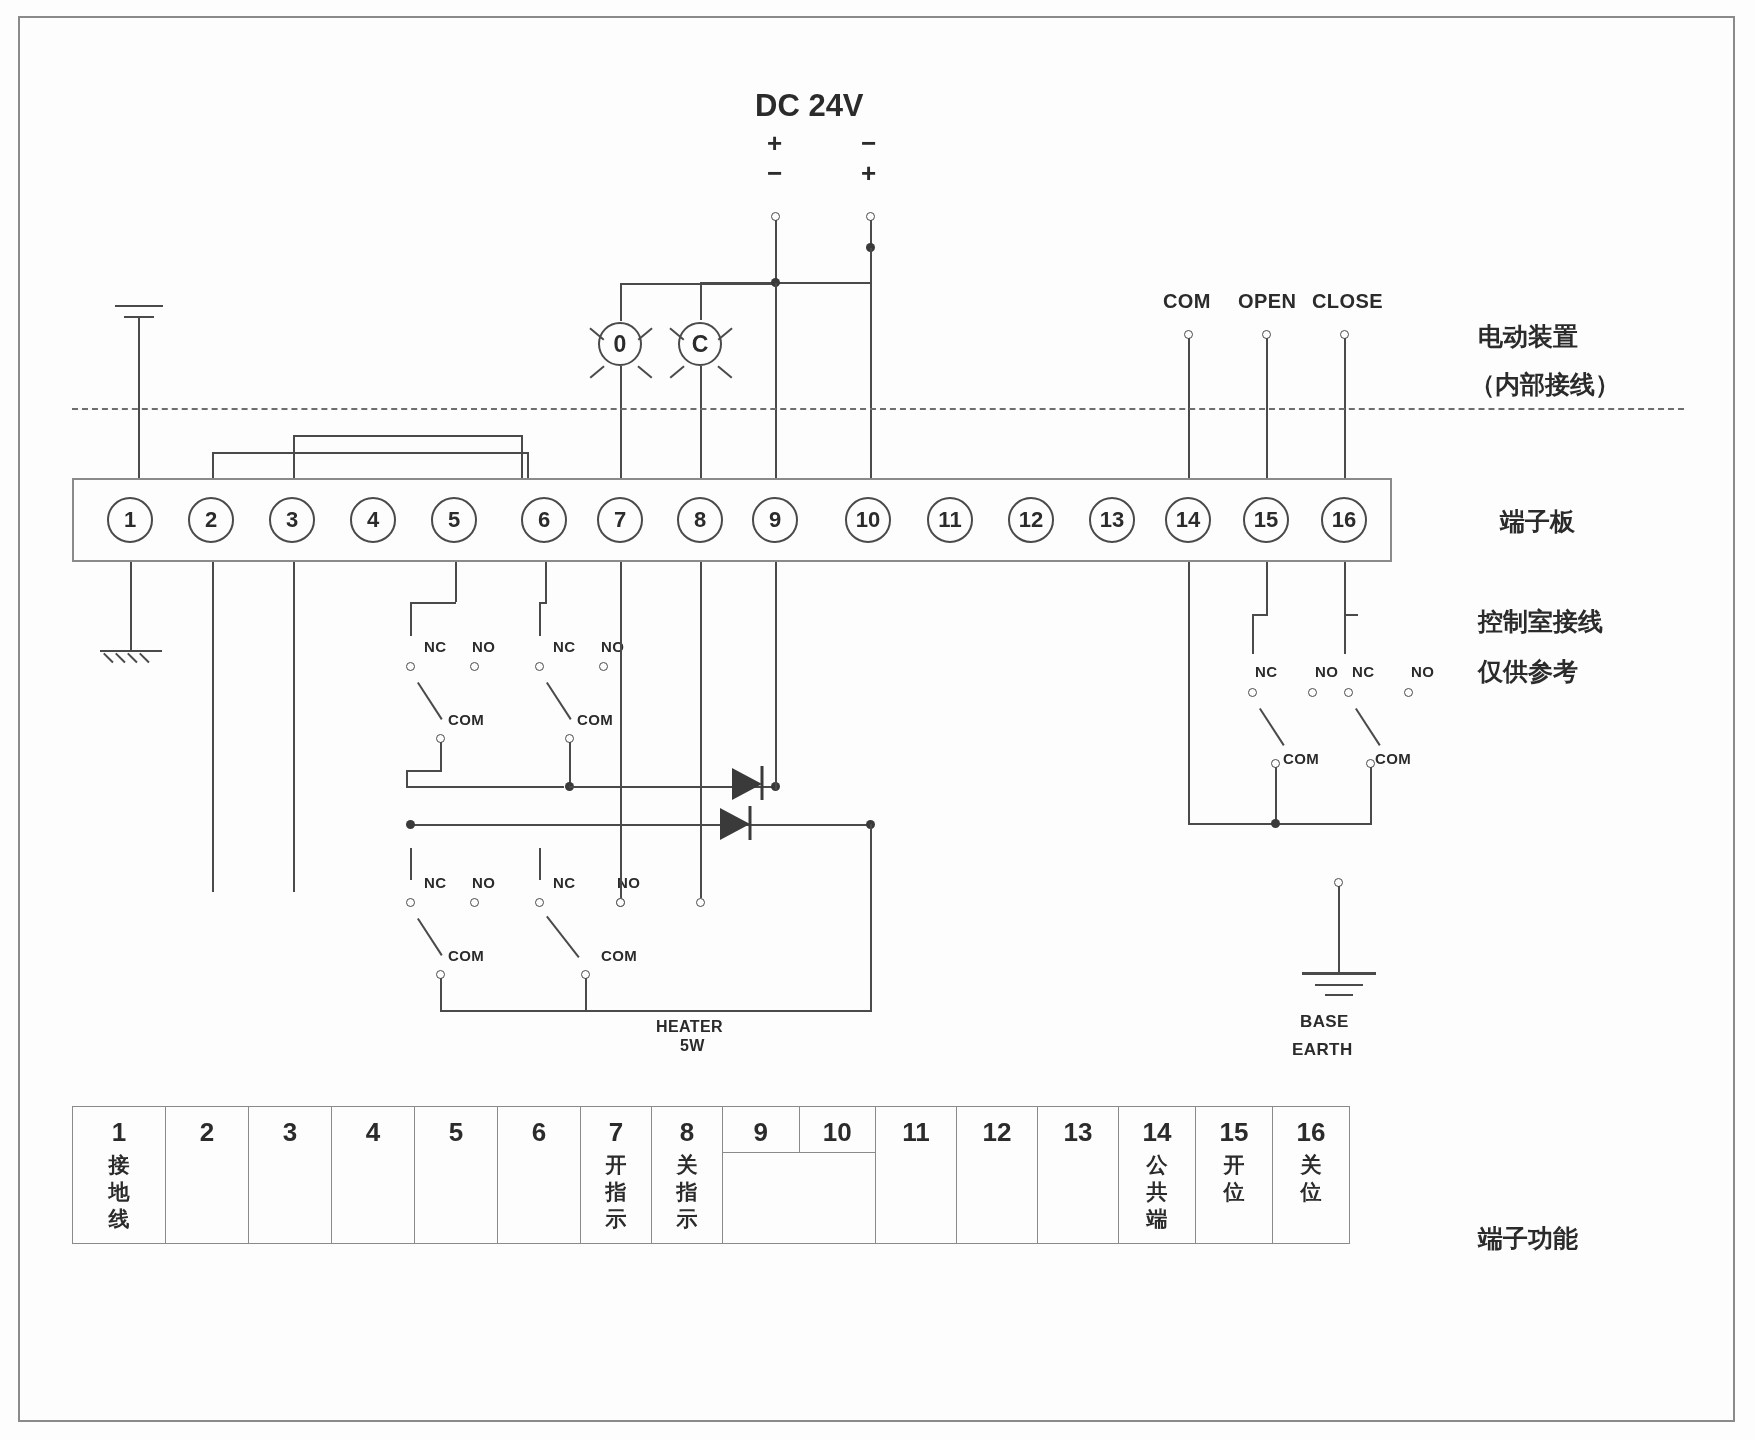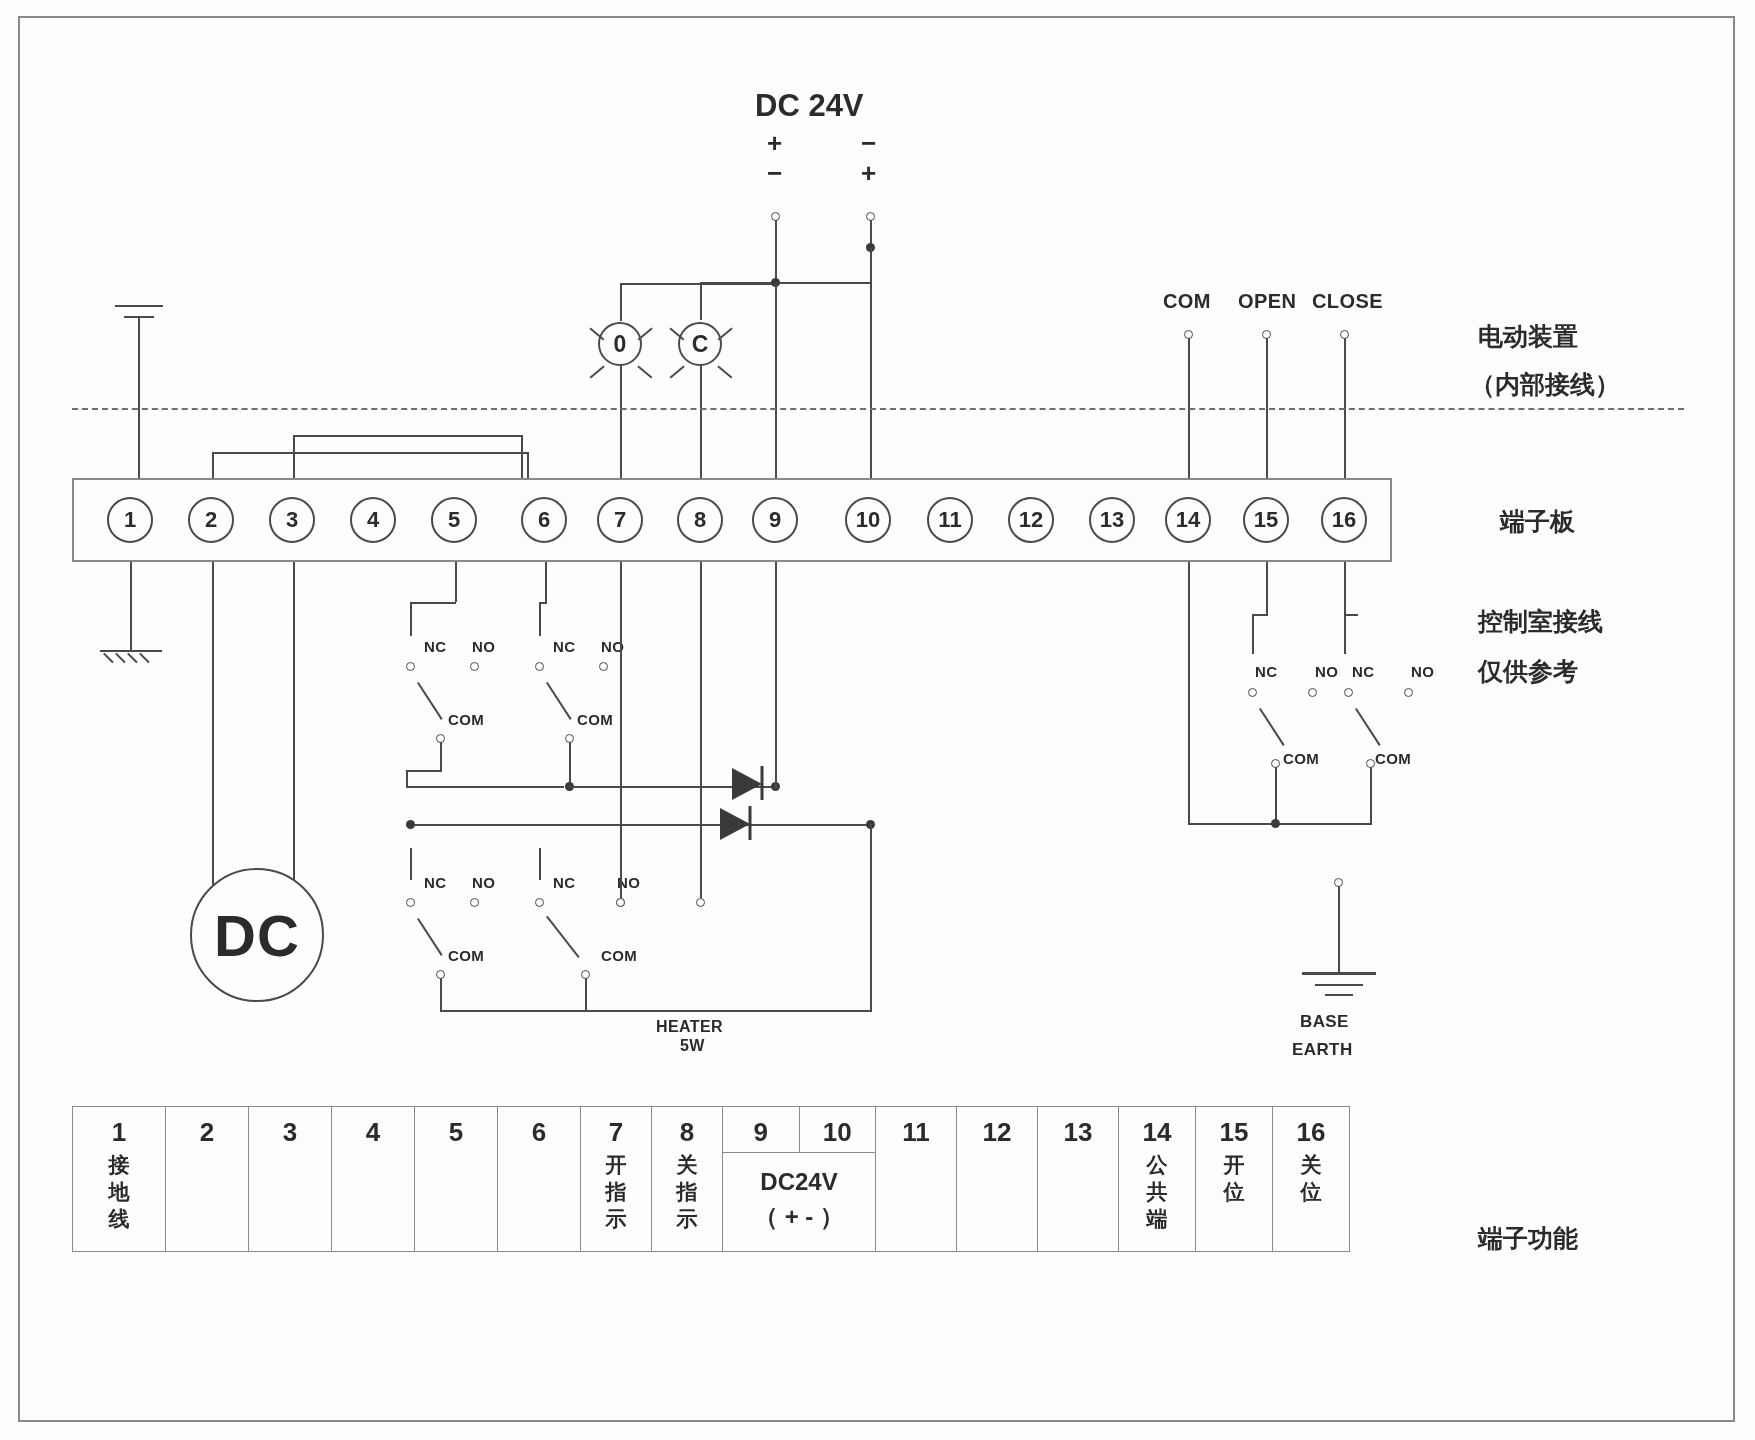--- a/index.html
+++ b/index.html
@@ -265,21 +265,20 @@
   <div class="ln v" style="left:212px; top:452px; height:26px;"></div>
   <div class="ln h" style="left:212px; top:452px; width:316px;"></div>
   <div class="ln v" style="left:527px; top:452px; height:26px;"></div>
 
   <div class="ln v" style="left:293px; top:435px; height:43px;"></div>
   <div class="ln h" style="left:293px; top:435px; width:230px;"></div>
   <div class="ln v" style="left:521px; top:435px; height:43px;"></div>
 
   <div class="ln v" style="left:212px; top:562px; height:330px;"></div>
   <div class="ln v" style="left:293px; top:562px; height:330px;"></div>
-  <div class="dcmotor">DC</div>
 
   <div class="ln v" style="left:455px; top:562px; height:40px;"></div>
   <div class="ln h" style="left:410px; top:602px; width:46px;"></div>
   <div class="ln v" style="left:410px; top:602px; height:34px;"></div>
 
   <div class="txt small" style="left:424px; top:638px;">NC</div>
   <div class="txt small" style="left:472px; top:638px;">NO</div>
   <div class="txt small" style="left:448px; top:711px;">COM</div>
 
   <div class="ocirc" style="left:406px; top:662px;"></div>
@@ -441,28 +440,20 @@
         <table style="border-collapse:collapse; width:100%;">
           <tbody>
                 <tr>
             <td style="border:0; border-right:1.6px solid #8a8a8a; border-bottom:1.6px solid #8a8a8a; width:50%;">
               <div class="tnum">9</div>
             </td>
             <td style="border:0; border-bottom:1.6px solid #8a8a8a; width:50%;">
               <div class="tnum">10</div>
             </td>
           </tr>
-          <tr>
-            <td colspan="2" style="border:0;">
-              <div class="tdc">
-                <span>DC24V</span><br>
-                <span>（ + - ）</span>
-              </div>
-            </td>
-          </tr>
         </tbody>
             </table>
       </td>
       <td style="width:80px;">
         <div class="tnum">11</div>
         <div class="tcn">&nbsp;<br>&nbsp;<br>&nbsp;</div>
       </td>
       <td style="width:80px;">
         <div class="tnum">12</div>
         <div class="tcn">&nbsp;<br>&nbsp;<br>&nbsp;</div>

